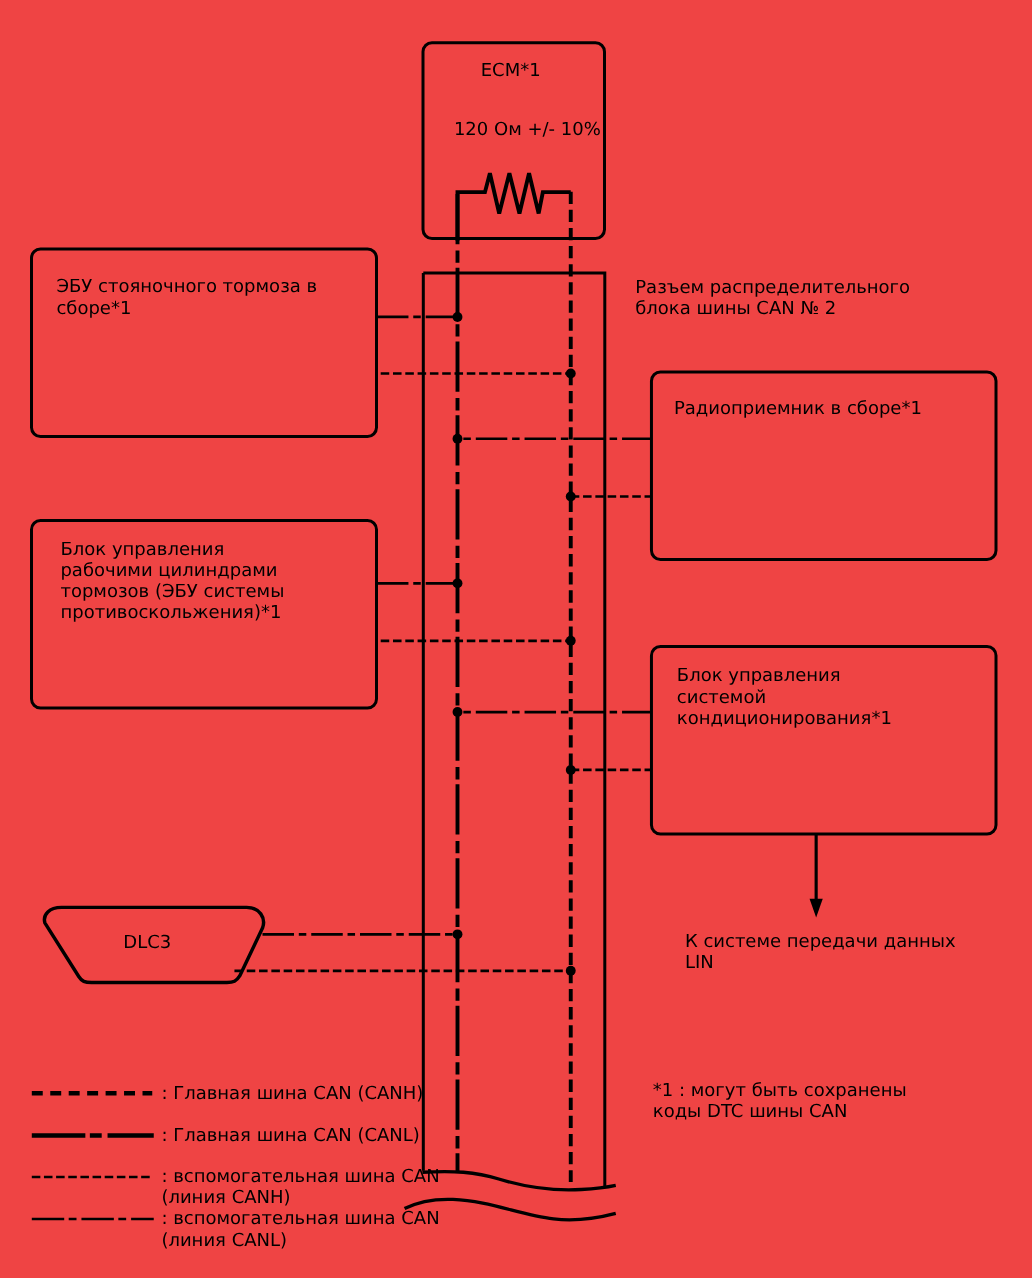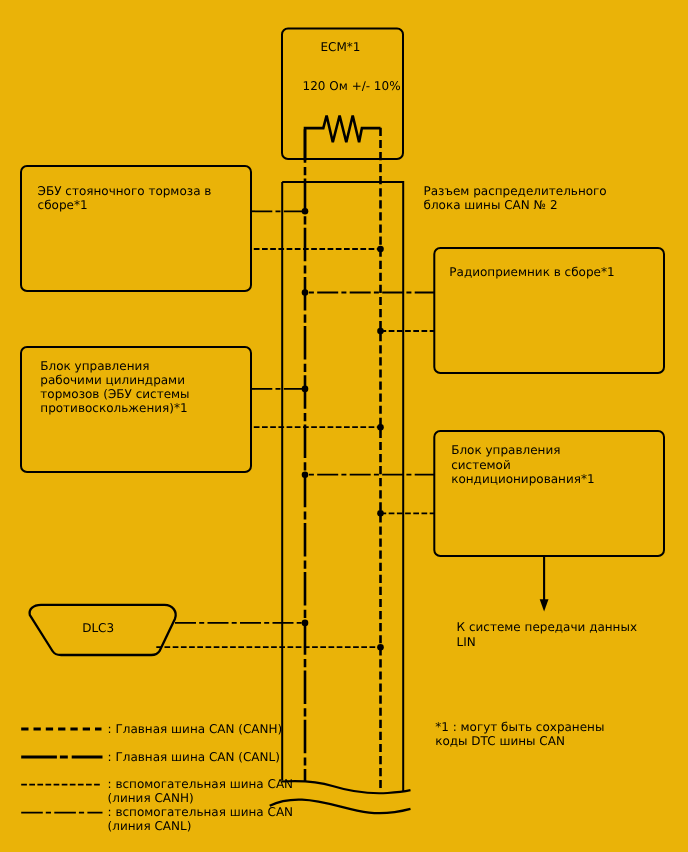--- a/index.html
+++ b/index.html
@@ -1,18 +1,18 @@
 <!DOCTYPE html>
 <html><head>
 <meta charset="utf-8">
 <style>
   html,body{margin:0;padding:0;background:#fff;}
   body{width:688px;height:852px;overflow:hidden;
        font-family:"DejaVu Sans",sans-serif;}
-  #stage{position:relative;width:688px;height:852px;background:#eab308;
+  #stage{position:relative;width:688px;height:852px;background:#ef4444;
          transform:translateZ(0);will-change:transform;}
   svg{position:absolute;left:0;top:0;display:block;}
   text{font-family:"DejaVu Sans",sans-serif;fill:#000;
        -webkit-font-smoothing:antialiased;text-rendering:geometricPrecision;}
   .t13{font-size:12px;}
   .ink{fill:none;stroke:#000;}
 </style>
 </head>
 <body>
 

